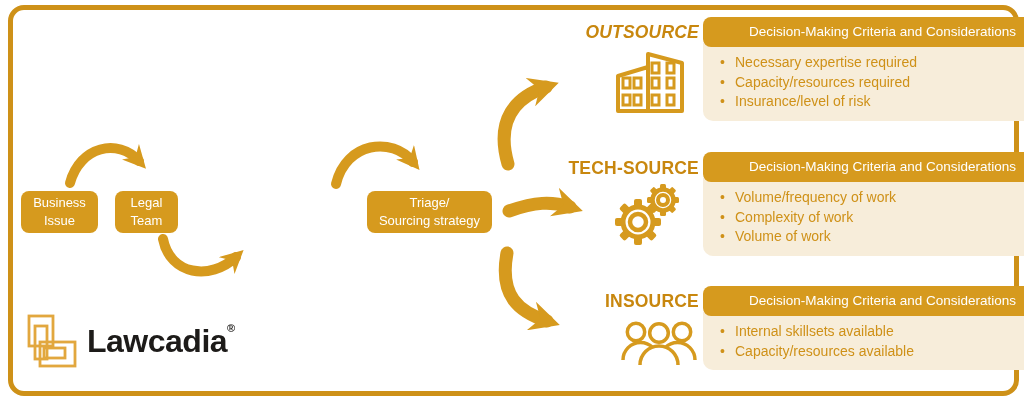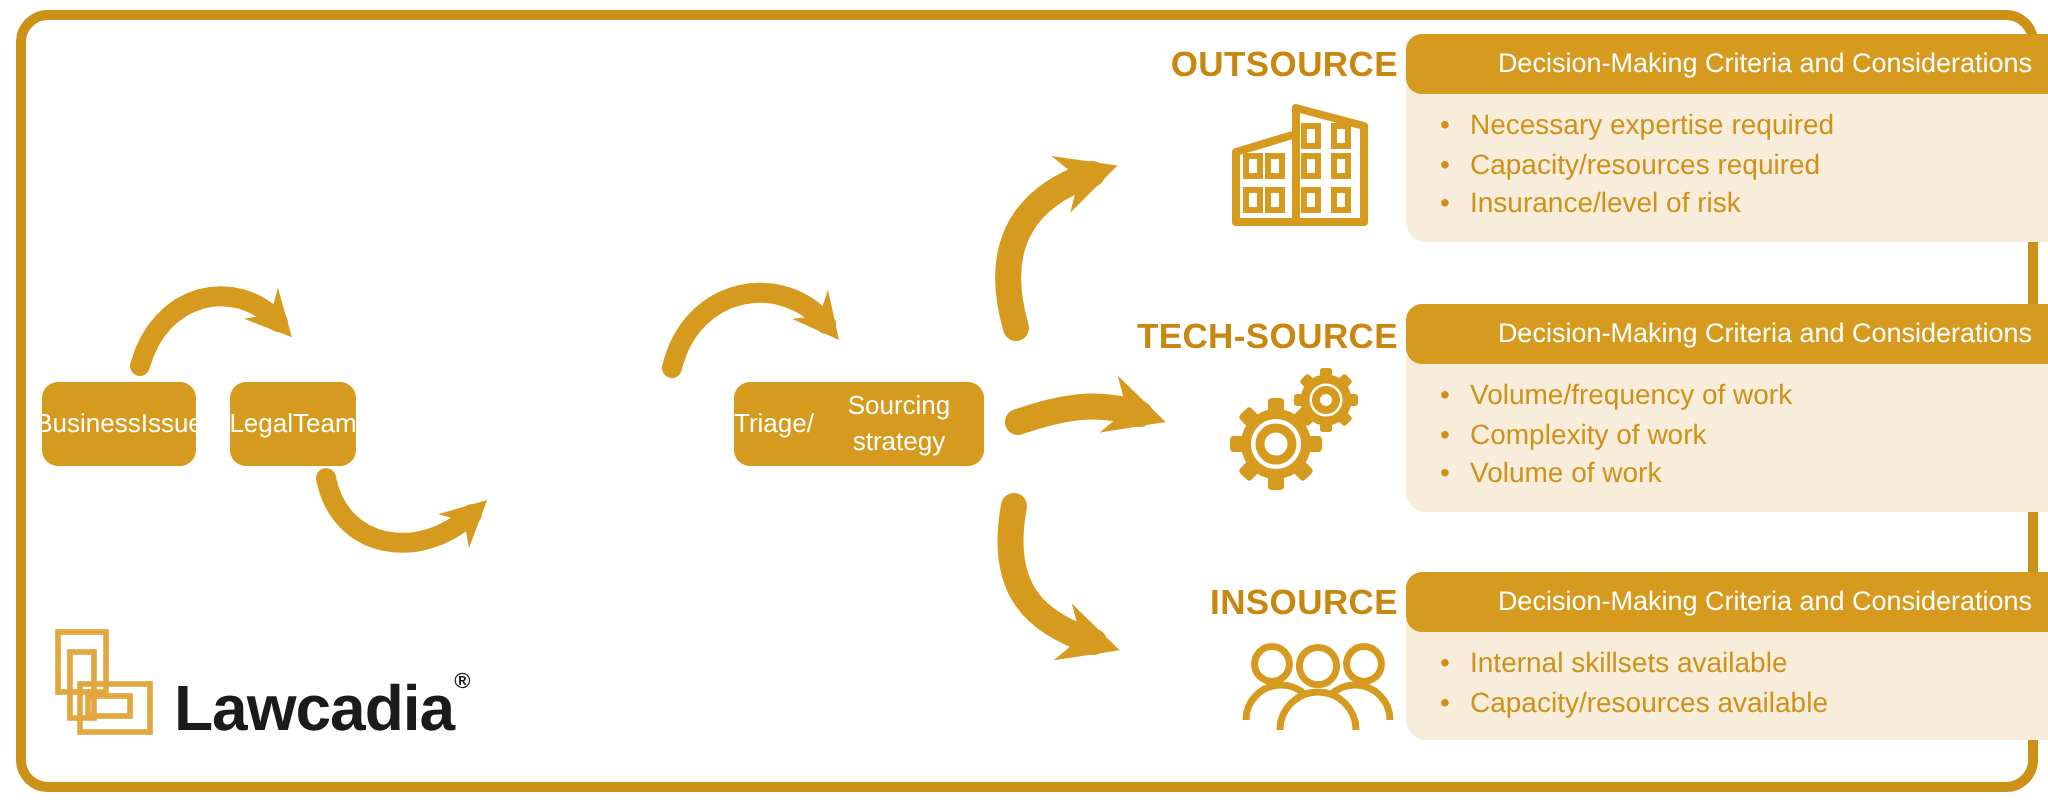--- a/index.html
+++ b/index.html
@@ -7,32 +7,32 @@
     position:relative;width:1024px;height:401px;background:#ffffff;overflow:hidden;
     font-family:"Liberation Sans","DejaVu Sans",sans-serif;
   }
   .frame{
     position:absolute;left:8px;top:5px;width:1001px;height:381px;
     border:5px solid #CE9118;border-radius:16px;
   }
   .arrows{position:absolute;left:0;top:0;width:1024px;height:401px;pointer-events:none;}
   .flow-box{
     position:absolute;background:#D69A1E;border-radius:8px;color:#ffffff;
-    display:flex;flex-direction:row;align-items:center;justify-content:center;
+    display:flex;flex-direction:column;align-items:center;justify-content:center;
     font-size:13px;line-height:1.35;text-align:center;
   }
   .box-biz{left:21px;top:191px;width:77px;height:42px;}
   .box-legal{left:115px;top:191px;width:63px;height:42px;}
   .box-company{left:191px;top:191px;width:161px;height:42px;}
   .box-triage{left:367px;top:191px;width:125px;height:42px;text-align:center;}
   .branch-label{
     position:absolute;left:540px;width:159px;text-align:right;
     font-size:17.5px;font-weight:700;color:#C8870E;letter-spacing:.2px;
   }
-  .label-outsource{top:22px;}
+  .label-outsource{top:22px;font-style:italic;}
   .label-techsource{top:158px;}
   .label-insource{top:291px;}
   .branch-icon{position:absolute;}
   .icon-building{left:606px;top:50px;}
   .icon-gears{left:610px;top:182px;}
   .icon-people{left:614px;top:314px;}
   .panel{position:absolute;left:703px;width:359px;}
   .panel-outsource{top:17px;}
   .panel-techsource{top:152px;}
   .panel-insource{top:286px;}
@@ -47,21 +47,21 @@
   .panel-body ul{list-style:none;margin:0;padding:0;}
   .panel-body li{
     position:relative;padding-left:22px;color:#CF9118;font-size:14px;line-height:1.4;
   }
   .panel-body li::before{
     content:"\2022";position:absolute;left:7px;top:0;color:#CF9118;font-size:14px;
   }
   .logo{position:absolute;left:26px;top:313px;display:flex;align-items:flex-start;}
   .logo-mark{display:block;}
   .logo-text{
-    margin-left:9px;margin-top:25px;font-size:32px;font-weight:700;color:#1D1B19;
+    margin-left:9px;margin-top:12px;font-size:32px;font-weight:700;color:#1D1B19;
     letter-spacing:-0.5px;line-height:1;
   }
   .logo-reg{font-size:11px;font-weight:700;vertical-align:top;position:relative;top:-2px;color:#1D1B19;}
 </style>
 </head>
 <body>
 
 <div class="canvas">
 
   <div class="frame"></div>

